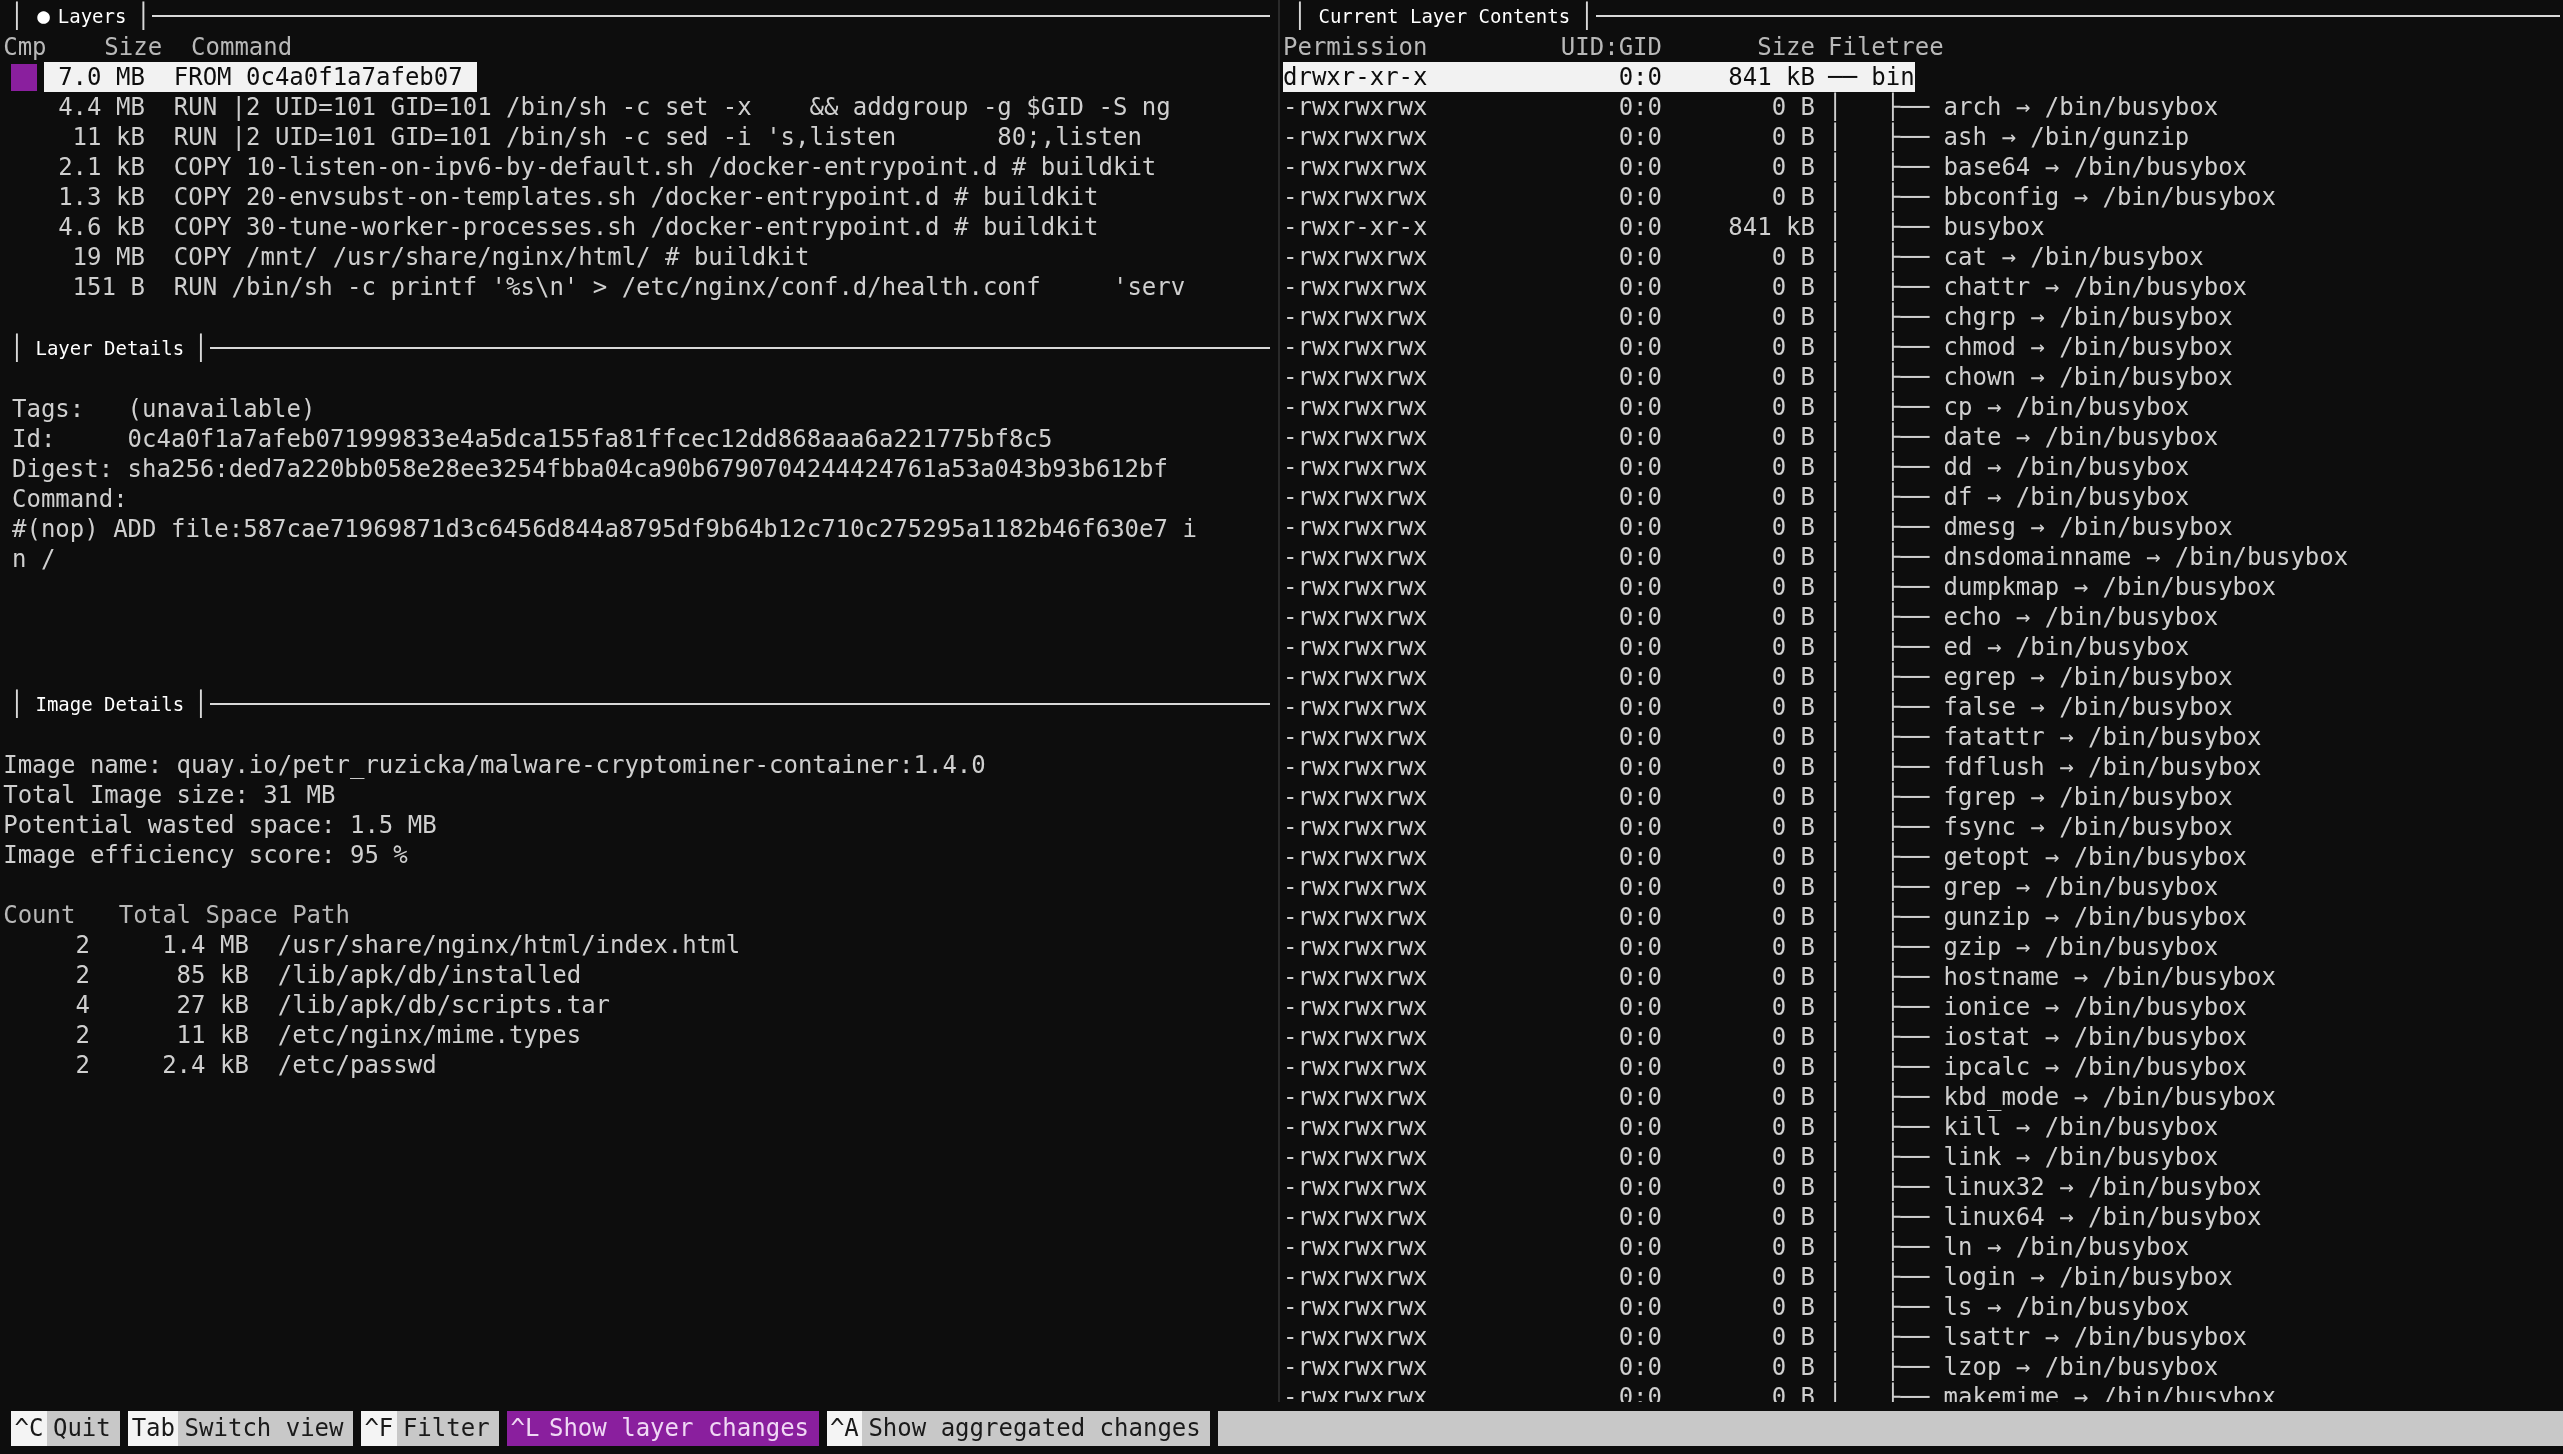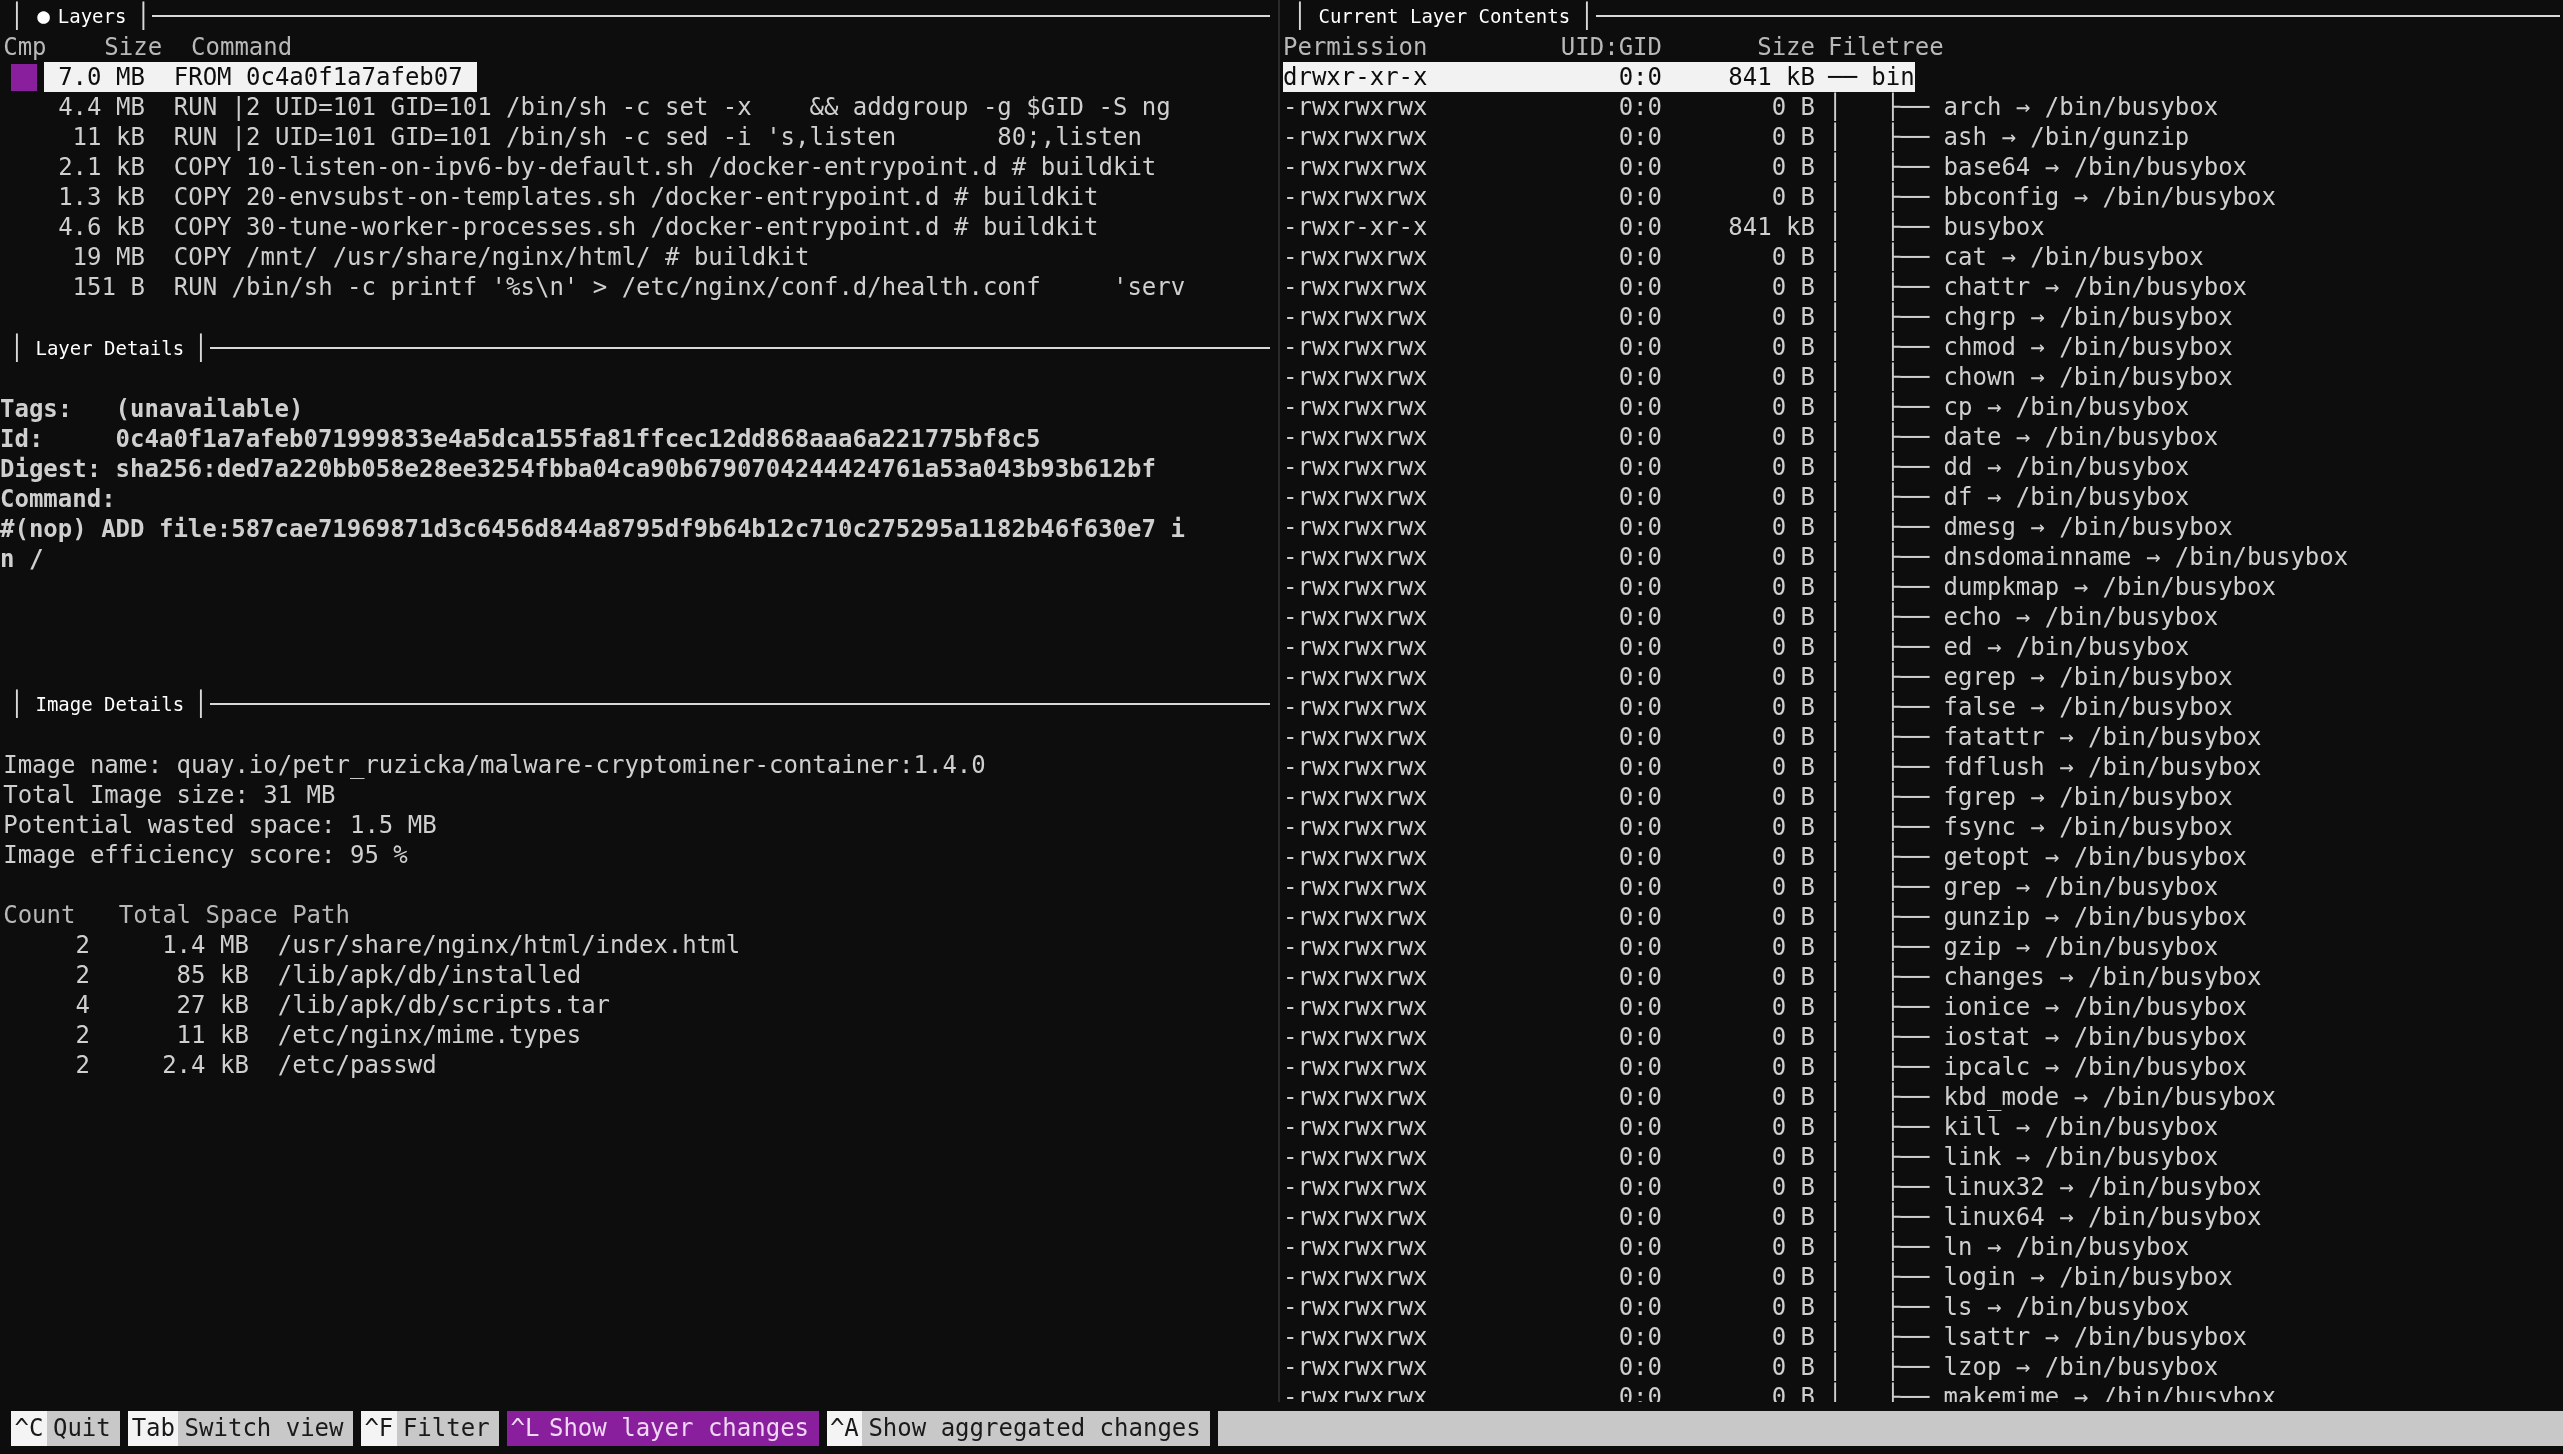--- a/index.html
+++ b/index.html
@@ -147,21 +147,21 @@
         <div class="layer-row"><span class="cmp"></span><span class="layer-text">  151 B  RUN /bin/sh -c printf '%s\n' &gt; /etc/nginx/conf.d/health.conf     'serv </span></div>
       </div>
 
     <div class="paneheader" style="margin-top:30px;">
       <span class="tick">│</span>
       <span class="ptitle" style="padding-left:11.3px;">Layer Details</span>
       <span class="tickend">│</span>
       <span class="rule"></span>
     </div>
 
-    <div style="padding-left:0;font-weight:bold;">
+    <div style="padding-left:12px;">
       <div class="spacer"></div>
       <div class="detail-line" id="ld-tags">Tags:   (unavailable)</div>
       <div class="detail-line" id="ld-id">Id:     0c4a0f1a7afeb071999833e4a5dca155fa81ffcec12dd868aaa6a221775bf8c5</div>
       <div class="detail-line" id="ld-digest">Digest: sha256:ded7a220bb058e28ee3254fbba04ca90b6790704244424761a53a043b93b612bf</div>
       <div class="detail-line">Command:</div>
       <div class="detail-line">#(nop) ADD file:587cae71969871d3c6456d844a8795df9b64b12c710c275295a1182b46f630e7 i</div>
       <div class="detail-line">n /</div>
     </div>
 
     <div class="paneheader" style="margin-top:114px;">
@@ -230,21 +230,21 @@
         <div class="ft-row"><span class="perm">-rwxrwxrwx</span><span class="uid">0:0</span><span class="size">0 B</span><span class="tree">│   ├── egrep → /bin/busybox</span></div>
         <div class="ft-row"><span class="perm">-rwxrwxrwx</span><span class="uid">0:0</span><span class="size">0 B</span><span class="tree">│   ├── false → /bin/busybox</span></div>
         <div class="ft-row"><span class="perm">-rwxrwxrwx</span><span class="uid">0:0</span><span class="size">0 B</span><span class="tree">│   ├── fatattr → /bin/busybox</span></div>
         <div class="ft-row"><span class="perm">-rwxrwxrwx</span><span class="uid">0:0</span><span class="size">0 B</span><span class="tree">│   ├── fdflush → /bin/busybox</span></div>
         <div class="ft-row"><span class="perm">-rwxrwxrwx</span><span class="uid">0:0</span><span class="size">0 B</span><span class="tree">│   ├── fgrep → /bin/busybox</span></div>
         <div class="ft-row"><span class="perm">-rwxrwxrwx</span><span class="uid">0:0</span><span class="size">0 B</span><span class="tree">│   ├── fsync → /bin/busybox</span></div>
         <div class="ft-row"><span class="perm">-rwxrwxrwx</span><span class="uid">0:0</span><span class="size">0 B</span><span class="tree">│   ├── getopt → /bin/busybox</span></div>
         <div class="ft-row"><span class="perm">-rwxrwxrwx</span><span class="uid">0:0</span><span class="size">0 B</span><span class="tree">│   ├── grep → /bin/busybox</span></div>
         <div class="ft-row"><span class="perm">-rwxrwxrwx</span><span class="uid">0:0</span><span class="size">0 B</span><span class="tree">│   ├── gunzip → /bin/busybox</span></div>
         <div class="ft-row"><span class="perm">-rwxrwxrwx</span><span class="uid">0:0</span><span class="size">0 B</span><span class="tree">│   ├── gzip → /bin/busybox</span></div>
-        <div class="ft-row"><span class="perm">-rwxrwxrwx</span><span class="uid">0:0</span><span class="size">0 B</span><span class="tree">│   ├── changes → /bin/busybox</span></div>
+        <div class="ft-row"><span class="perm">-rwxrwxrwx</span><span class="uid">0:0</span><span class="size">0 B</span><span class="tree">│   ├── hostname → /bin/busybox</span></div>
         <div class="ft-row"><span class="perm">-rwxrwxrwx</span><span class="uid">0:0</span><span class="size">0 B</span><span class="tree">│   ├── ionice → /bin/busybox</span></div>
         <div class="ft-row"><span class="perm">-rwxrwxrwx</span><span class="uid">0:0</span><span class="size">0 B</span><span class="tree">│   ├── iostat → /bin/busybox</span></div>
         <div class="ft-row"><span class="perm">-rwxrwxrwx</span><span class="uid">0:0</span><span class="size">0 B</span><span class="tree">│   ├── ipcalc → /bin/busybox</span></div>
         <div class="ft-row"><span class="perm">-rwxrwxrwx</span><span class="uid">0:0</span><span class="size">0 B</span><span class="tree">│   ├── kbd_mode → /bin/busybox</span></div>
         <div class="ft-row"><span class="perm">-rwxrwxrwx</span><span class="uid">0:0</span><span class="size">0 B</span><span class="tree">│   ├── kill → /bin/busybox</span></div>
         <div class="ft-row"><span class="perm">-rwxrwxrwx</span><span class="uid">0:0</span><span class="size">0 B</span><span class="tree">│   ├── link → /bin/busybox</span></div>
         <div class="ft-row"><span class="perm">-rwxrwxrwx</span><span class="uid">0:0</span><span class="size">0 B</span><span class="tree">│   ├── linux32 → /bin/busybox</span></div>
         <div class="ft-row"><span class="perm">-rwxrwxrwx</span><span class="uid">0:0</span><span class="size">0 B</span><span class="tree">│   ├── linux64 → /bin/busybox</span></div>
         <div class="ft-row"><span class="perm">-rwxrwxrwx</span><span class="uid">0:0</span><span class="size">0 B</span><span class="tree">│   ├── ln → /bin/busybox</span></div>
         <div class="ft-row"><span class="perm">-rwxrwxrwx</span><span class="uid">0:0</span><span class="size">0 B</span><span class="tree">│   ├── login → /bin/busybox</span></div>

